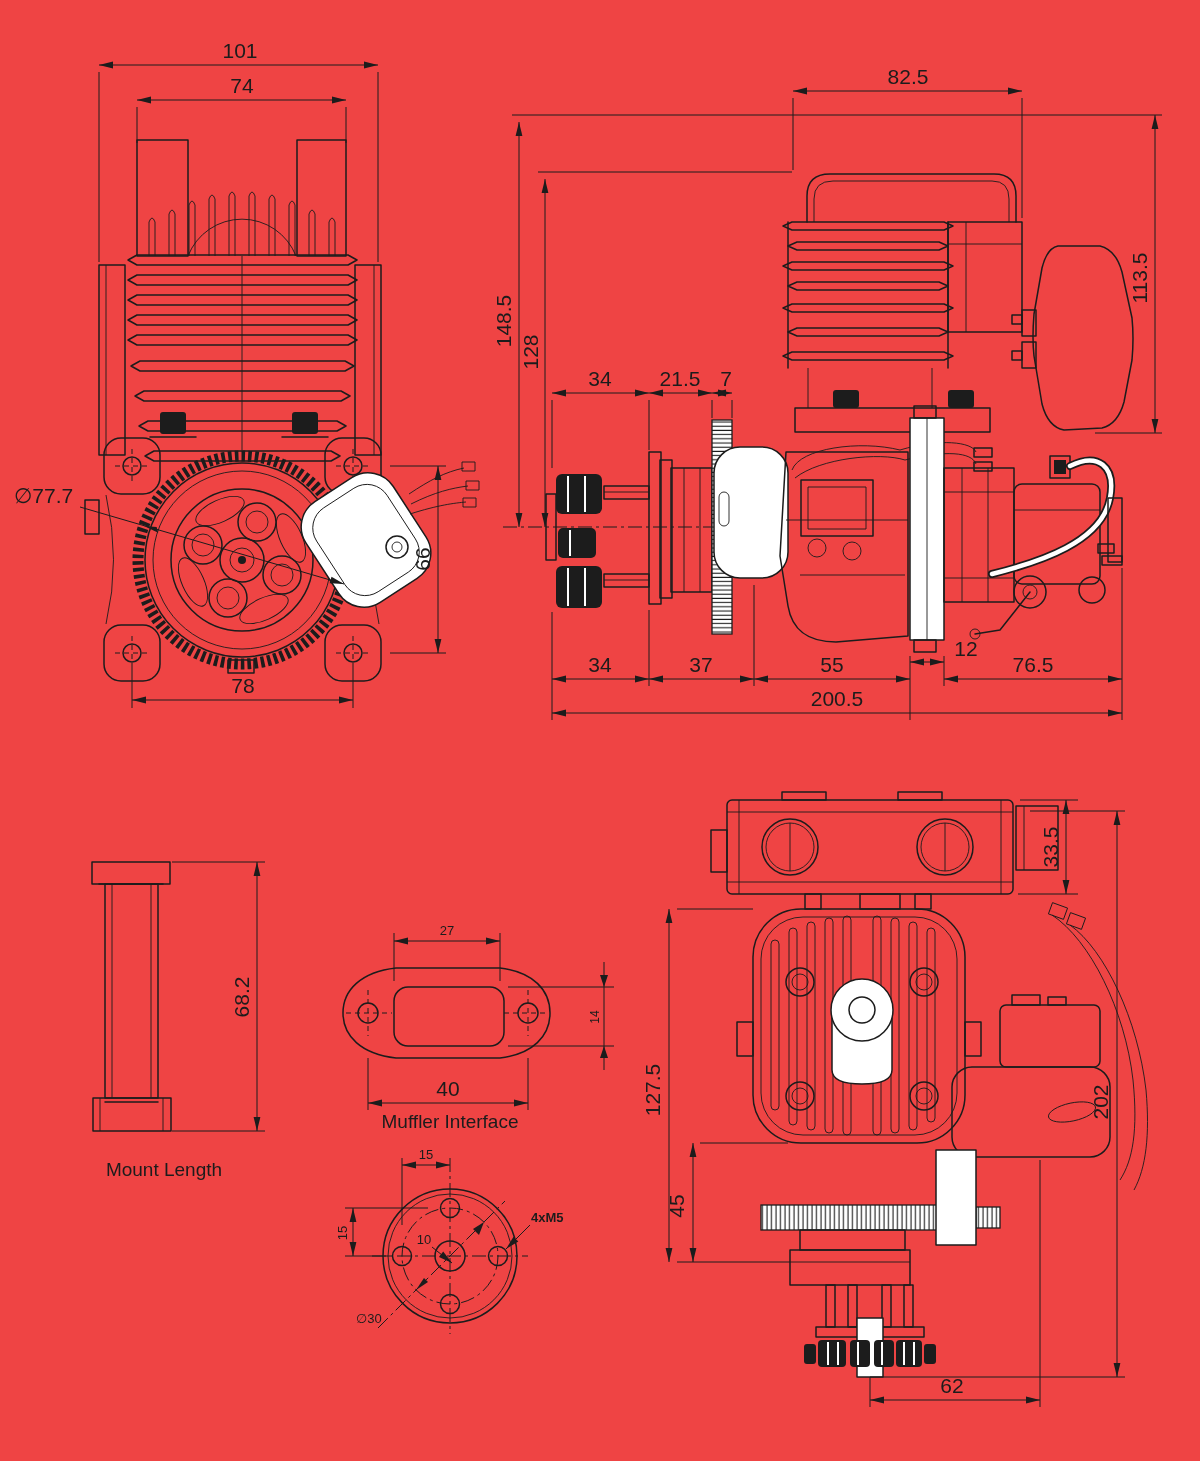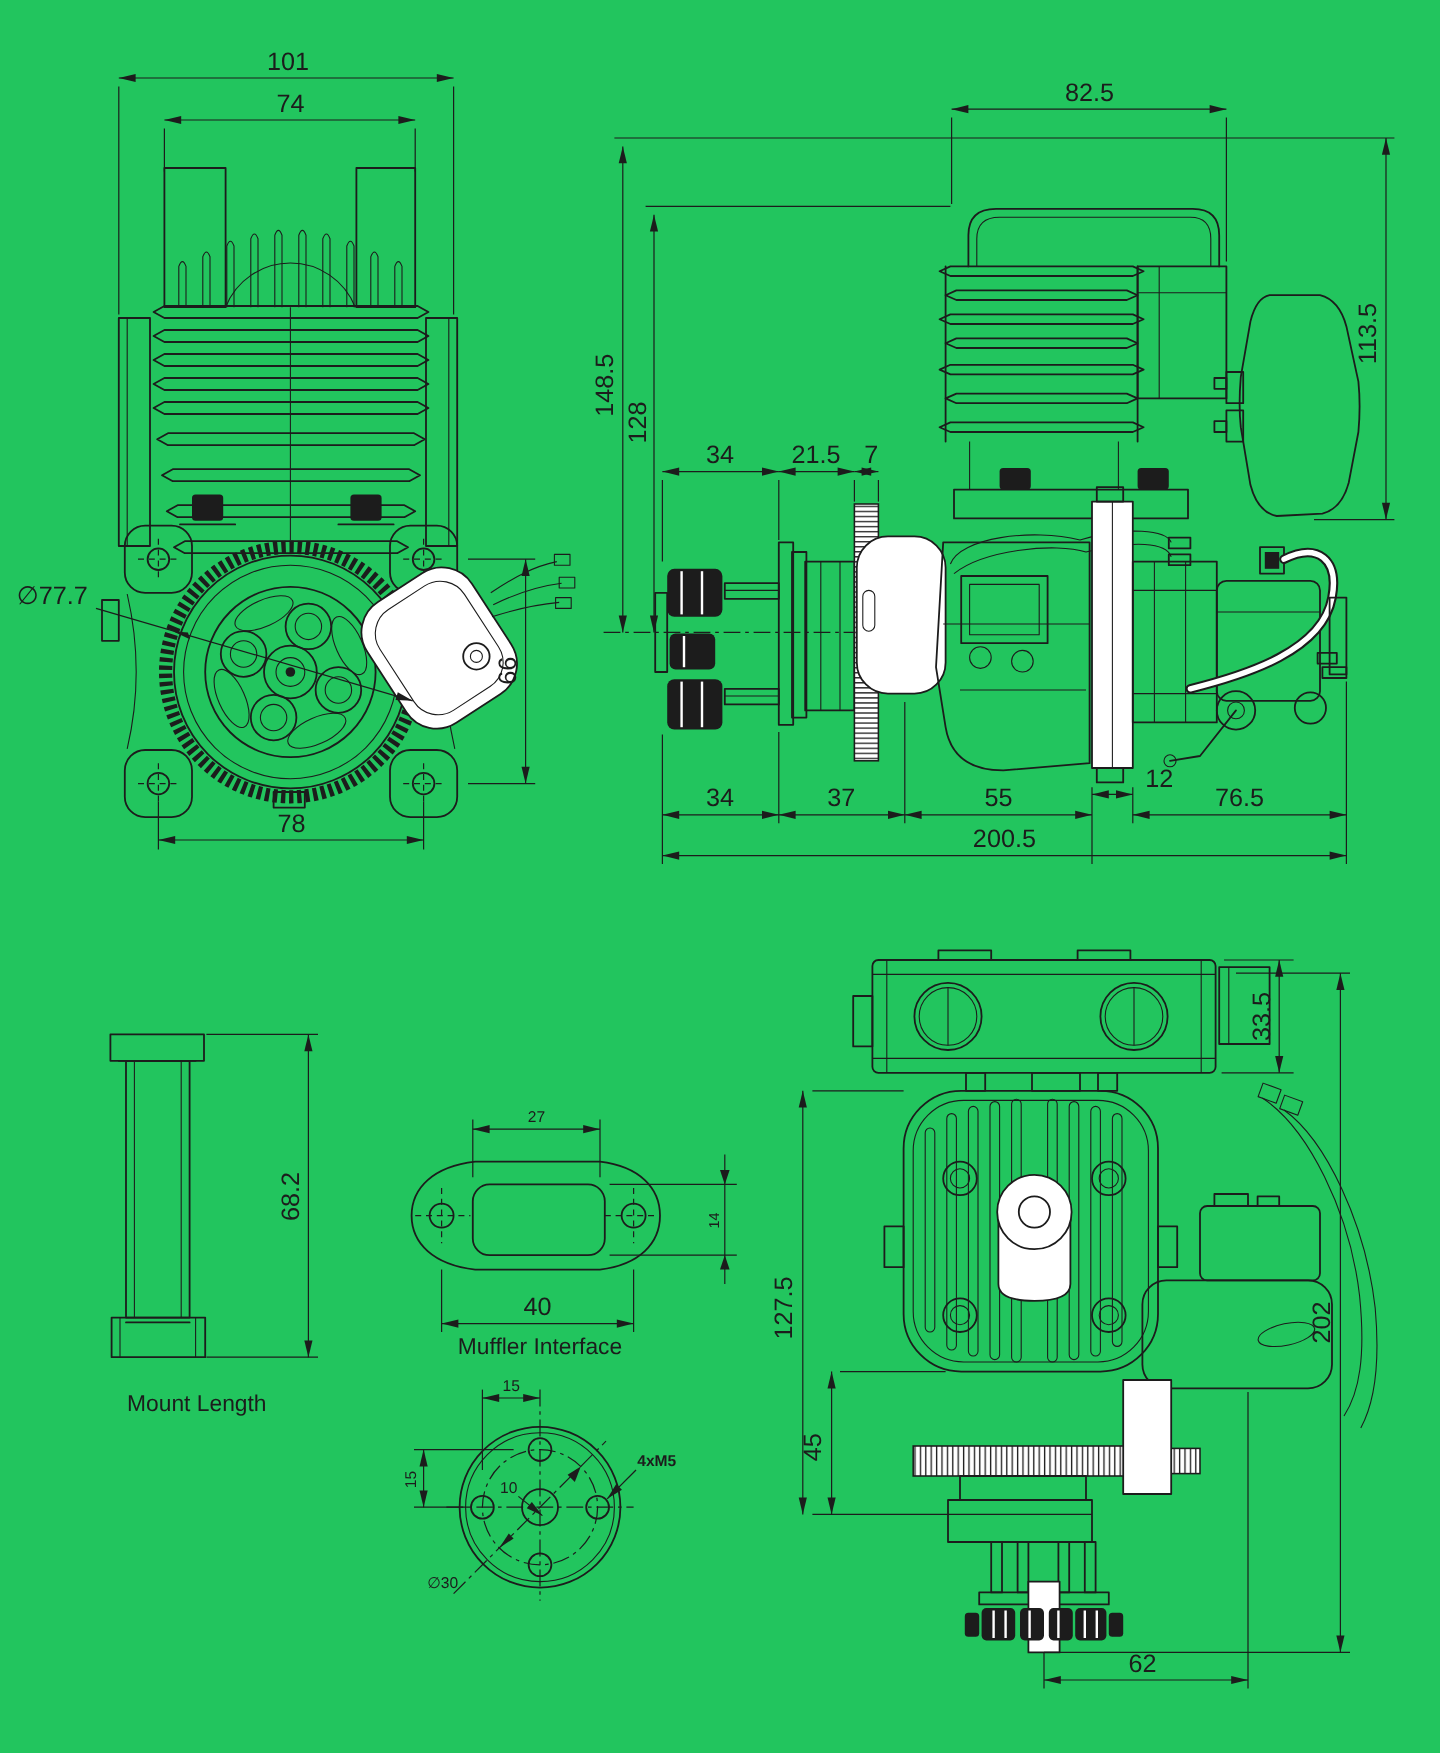--- a/index.html
+++ b/index.html
@@ -1,16 +1,16 @@
 <!DOCTYPE html>
 <html><head>
 <meta charset="utf-8">
 <style>
   html,body{margin:0;padding:0;background:#fff;}
-  #canvas{position:relative;width:1200px;height:1461px;background:#22c55e;overflow:hidden;text-align:right;}
+  #canvas{position:relative;width:1200px;height:1461px;background:#ef4444;overflow:hidden;text-align:right;}
   svg{display:block;}
   .o{fill:none;stroke:#1c1c1c;stroke-width:1.5;stroke-linejoin:round;stroke-linecap:round;}
   .t{fill:none;stroke:#1c1c1c;stroke-width:.9;stroke-linejoin:round;}
   .d{fill:none;stroke:#1c1c1c;stroke-width:1;}
   .cl{stroke-dasharray:14 4 3 4;}
   .dash{stroke-dasharray:5 4;}
   .blk{fill:#1c1c1c;stroke:none;}
   .wf{fill:#fff;stroke:#1c1c1c;stroke-width:1.5;stroke-linejoin:round;}
   .grv{stroke:#fff;stroke-width:2;}
   text{fill:#1c1c1c;font-family:"Liberation Sans","DejaVu Sans",sans-serif;}

